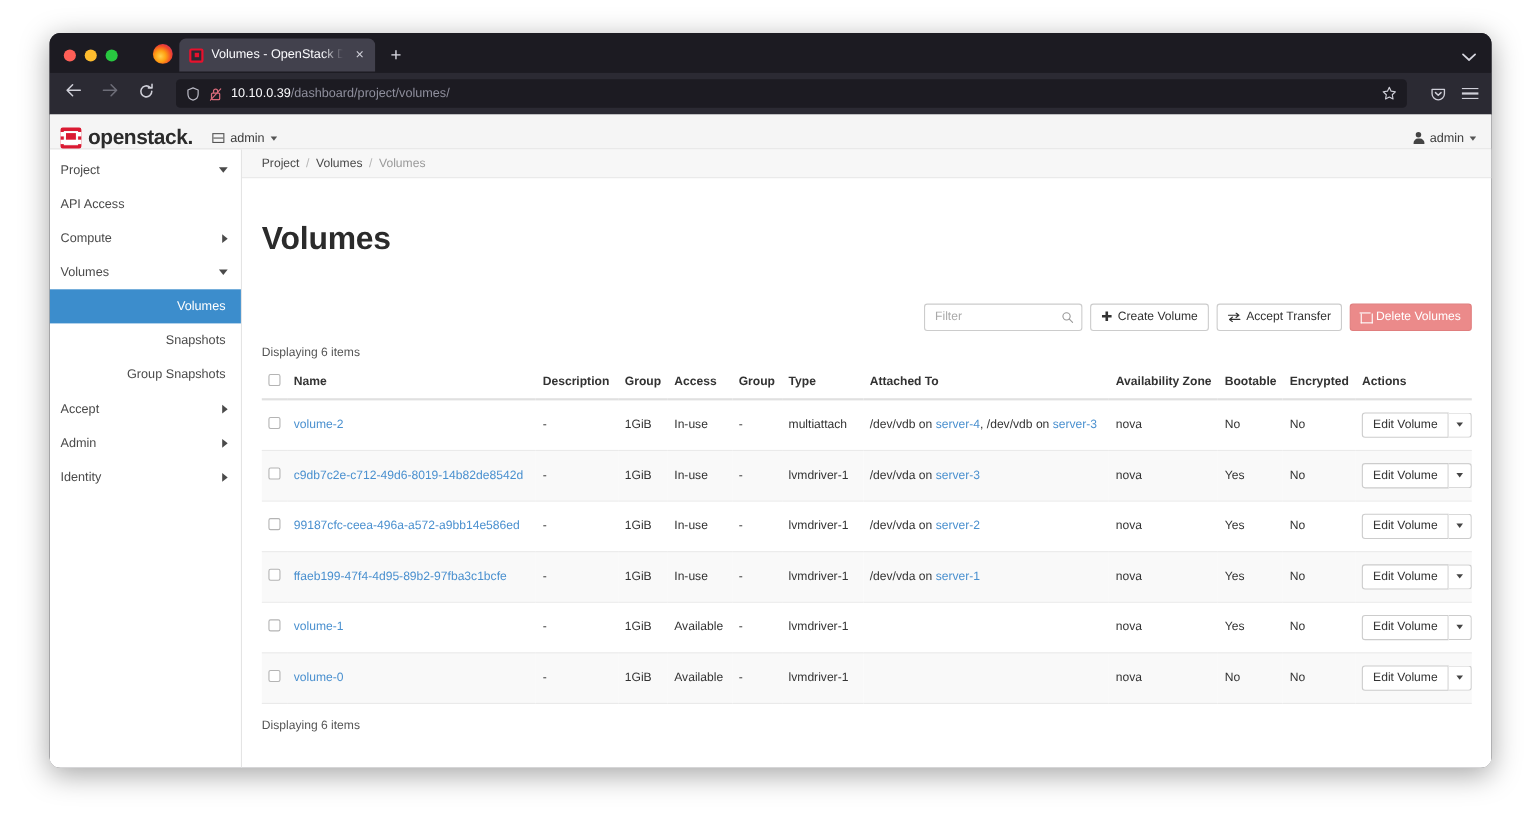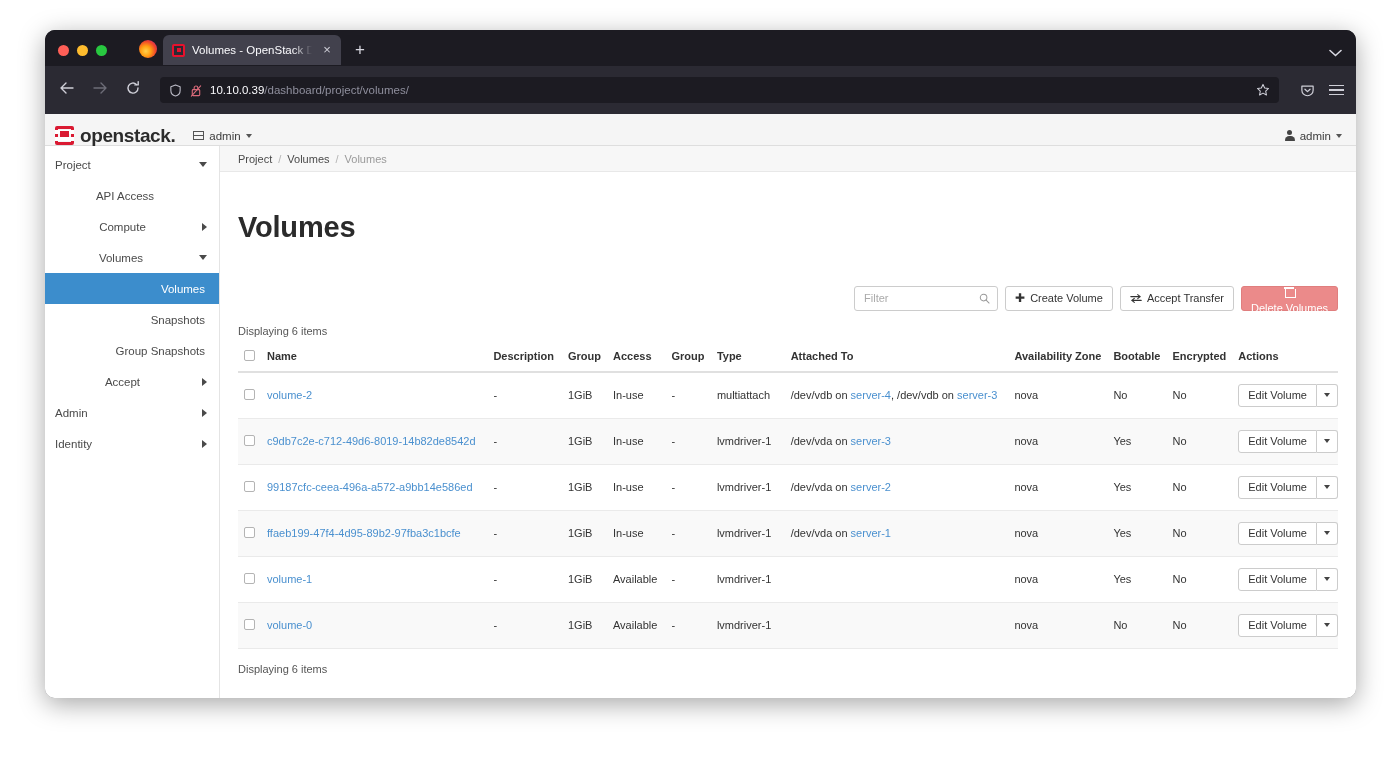--- a/index.html
+++ b/index.html
@@ -84,21 +84,21 @@
   .newtab {
     width: 26px; height: 26px; margin: 0 0 3px 6px;
     color: #d7d7e0; font-size: 17px; line-height: 25px; text-align: center;
   }
   .tab-chevron {
     position: absolute; right: 14px; bottom: 7px;
     color: #d7d7e0; font-size: 11px;
   }
   
   .navbar {
-    height: 48px;
+    height: 38px;
     background: #2b2a33;
     display: flex; align-items: center;
     padding: 8px 12px;
     gap: 13px;
   }
   .navicon {
     width: 20px; height: 20px;
     color: #b9b9c4; font-size: 15px;
     line-height: 20px; text-align: center;
     flex: 0 0 auto;
@@ -214,21 +214,21 @@
   }
   .nav-item {
     display: flex; align-items: center;
     height: 31px;
     padding: 0 12px 0 10px;
     color: #4a4a4a;
     position: relative;
   }
   .nav-item .lbl { flex: 1 1 auto; }
   .nav-item.lvl0 .lbl { text-align: left; }
-  .nav-item.lvl1 .lbl { text-align: center; padding-right: 12px; }
+  .nav-item.lvl1 .lbl { text-align: left; padding-right: 12px; }
   .nav-item.lvl2 .lbl { text-align: right; padding-right: 2px; }
   .nav-item.active {
     background: #3c8dcc; color: #ffffff;
   }
   .chev-r {
     width: 0; height: 0;
     border-top: 4px solid transparent;
     border-bottom: 4px solid transparent;
     border-left: 5px solid #4a4a4a;
     flex: 0 0 auto;
@@ -286,21 +286,21 @@
   .btn {
     height: 25px;
     border: 1px solid #ccc; border-radius: 3px;
     background: #fff; color: #333;
     font-size: 11px;
     display: flex; align-items: center; gap: 5px;
     padding: 0 9px;
     white-space: nowrap;
   }
   .btn.danger {
-    background: #eb8a8a; border-color: #e07e7e; color: #fff; flex-direction: column;
+    background: #eb8a8a; border-color: #e07e7e; color: #fff;
   }
   .plus-ico { font-size: 12px; line-height: 1; }
   .trash-ico { width: 9px; height: 10px; position: relative; flex: 0 0 auto; }
   .trash-ico::before {
     content: ""; position: absolute; left: 0; top: 2px;
     width: 9px; height: 8px; border: 1.2px solid #fff; border-top: none;
   }
   .trash-ico::after {
     content: ""; position: absolute; left: -0.5px; top: 0.5px;
     width: 10px; height: 1.3px; background: #fff;

